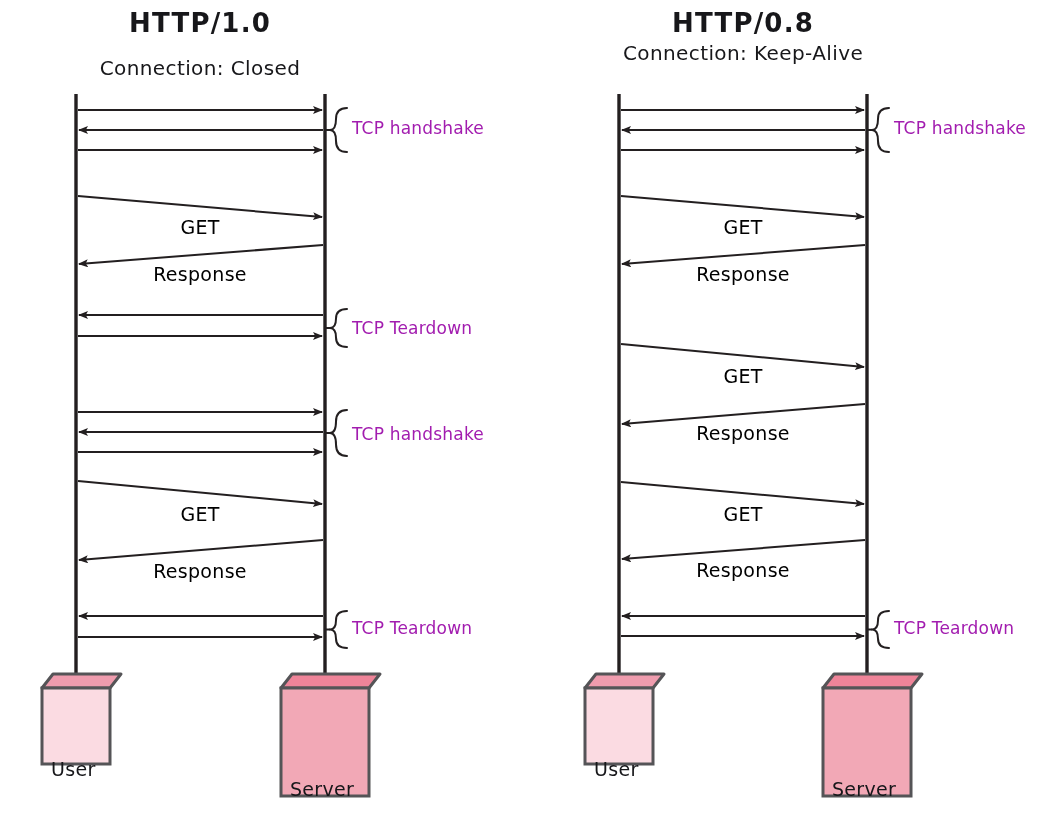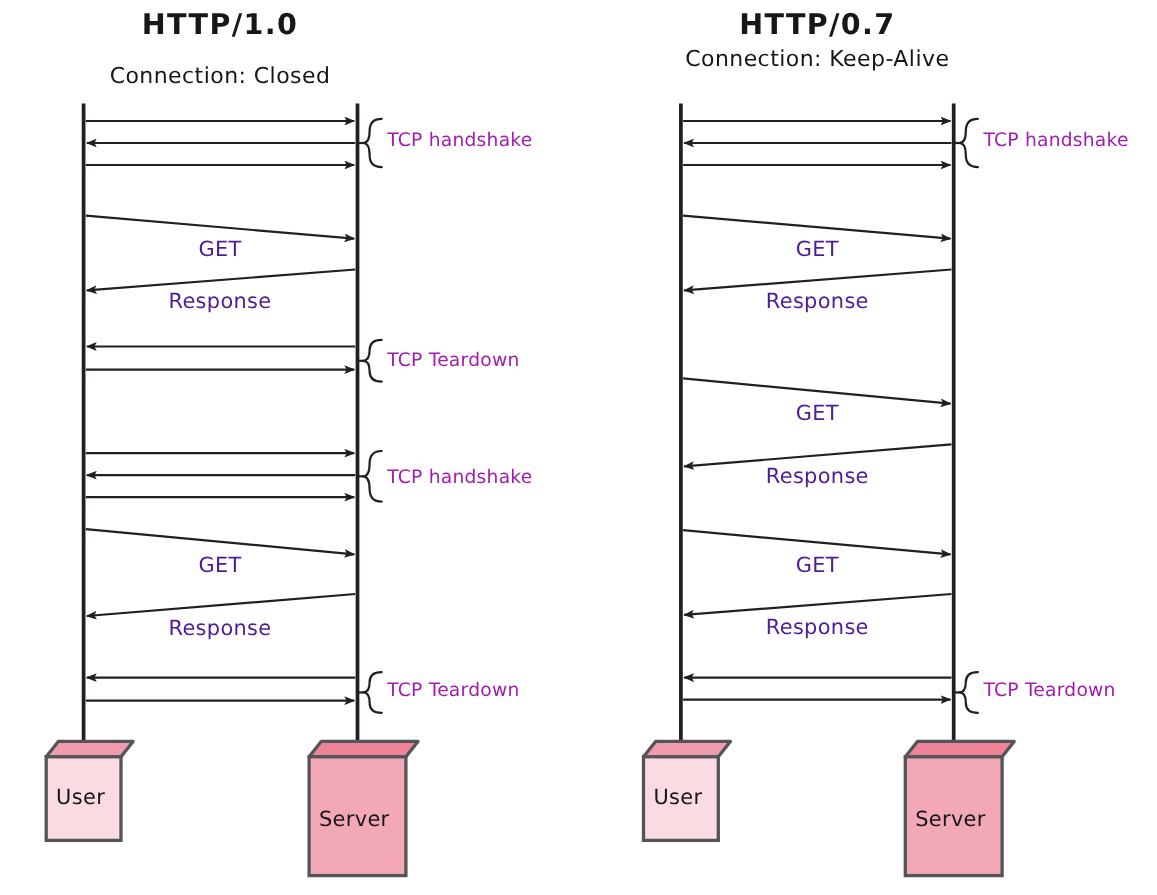--- a/index.html
+++ b/index.html
@@ -14,30 +14,30 @@
   .panel-title{
     position:absolute;text-align:center;font-weight:bold;
     font-size:26px;letter-spacing:1.2px;color:#17171a;
     font-family:"DejaVu Sans", sans-serif;
   }
   .panel-sub{
     position:absolute;text-align:center;font-size:20px;color:#17171a;
     font-family:"DejaVu Sans", sans-serif;letter-spacing:.4px;
   }
   .msg-label{
-    position:absolute;font-size:19px;color:#4c1d95;white-space:nowrap;
+    position:absolute;font-size:19px;color:#000000;white-space:nowrap;
     font-family:"DejaVu Sans", sans-serif;letter-spacing:.3px;
   }
   .brace-label{
     position:absolute;font-size:17px;color:#a21caf;white-space:nowrap;
     font-family:"DejaVu Sans", sans-serif;letter-spacing:.2px;
   }
   .node-label{
     position:absolute;font-size:19px;color:#17171a;white-space:nowrap;
-    font-family:"DejaVu Sans", sans-serif;letter-spacing:.3px;
+    font-family:"DejaVu Sans", sans-serif;letter-spacing:.3px;margin-top:44px;
   }
 </style>
 </head>
 <body>
 
 <div class="canvas">
   <svg class="diagram" id="diagram-svg" viewBox="0 0 1052 814" xmlns="http://www.w3.org/2000/svg">
     <defs>
       <marker id="arrowR" markerWidth="10" markerHeight="8" refX="9" refY="4" orient="auto" markerUnits="userSpaceOnUse">
         <path d="M0,0 L10,4 L0,8 L2.2,4 Z" fill="#231f20"></path>
@@ -104,21 +104,21 @@
       <div class="node-label" style="left: 51px; top: 714px; width: 56px;">User</div>
       <div class="node-label" style="left: 290px; top: 734px; width: 76px;">Server</div>
       <div class="msg-label" style="left: 80px; top: 216px; width: 240px; text-align: center;">GET</div>
       <div class="msg-label" style="left: 80px; top: 263px; width: 240px; text-align: center;">Response</div>
       <div class="msg-label" style="left: 80px; top: 503px; width: 240px; text-align: center;">GET</div>
       <div class="msg-label" style="left: 80px; top: 560px; width: 240px; text-align: center;">Response</div>
       <div class="brace-label" style="left: 352px; top: 118px;">TCP handshake</div>
       <div class="brace-label" style="left: 352px; top: 318px;">TCP Teardown</div>
       <div class="brace-label" style="left: 352px; top: 424px;">TCP handshake</div>
       <div class="brace-label" style="left: 352px; top: 618px;">TCP Teardown</div>
-      <div class="panel-title" style="left: 523px; top: 8px; width: 440px;">HTTP/0.7</div>
+      <div class="panel-title" style="left: 523px; top: 8px; width: 440px;">HTTP/0.8</div>
       <div class="panel-sub" style="left: 513px; top: 41px; width: 460px;">Connection: Keep-Alive</div>
       <div class="node-label" style="left: 594px; top: 714px; width: 56px;">User</div>
       <div class="node-label" style="left: 832px; top: 734px; width: 76px;">Server</div>
       <div class="msg-label" style="left: 623px; top: 216px; width: 240px; text-align: center;">GET</div>
       <div class="msg-label" style="left: 623px; top: 263px; width: 240px; text-align: center;">Response</div>
       <div class="msg-label" style="left: 623px; top: 365px; width: 240px; text-align: center;">GET</div>
       <div class="msg-label" style="left: 623px; top: 422px; width: 240px; text-align: center;">Response</div>
       <div class="msg-label" style="left: 623px; top: 503px; width: 240px; text-align: center;">GET</div>
       <div class="msg-label" style="left: 623px; top: 559px; width: 240px; text-align: center;">Response</div>
       <div class="brace-label" style="left: 894px; top: 118px;">TCP handshake</div>

